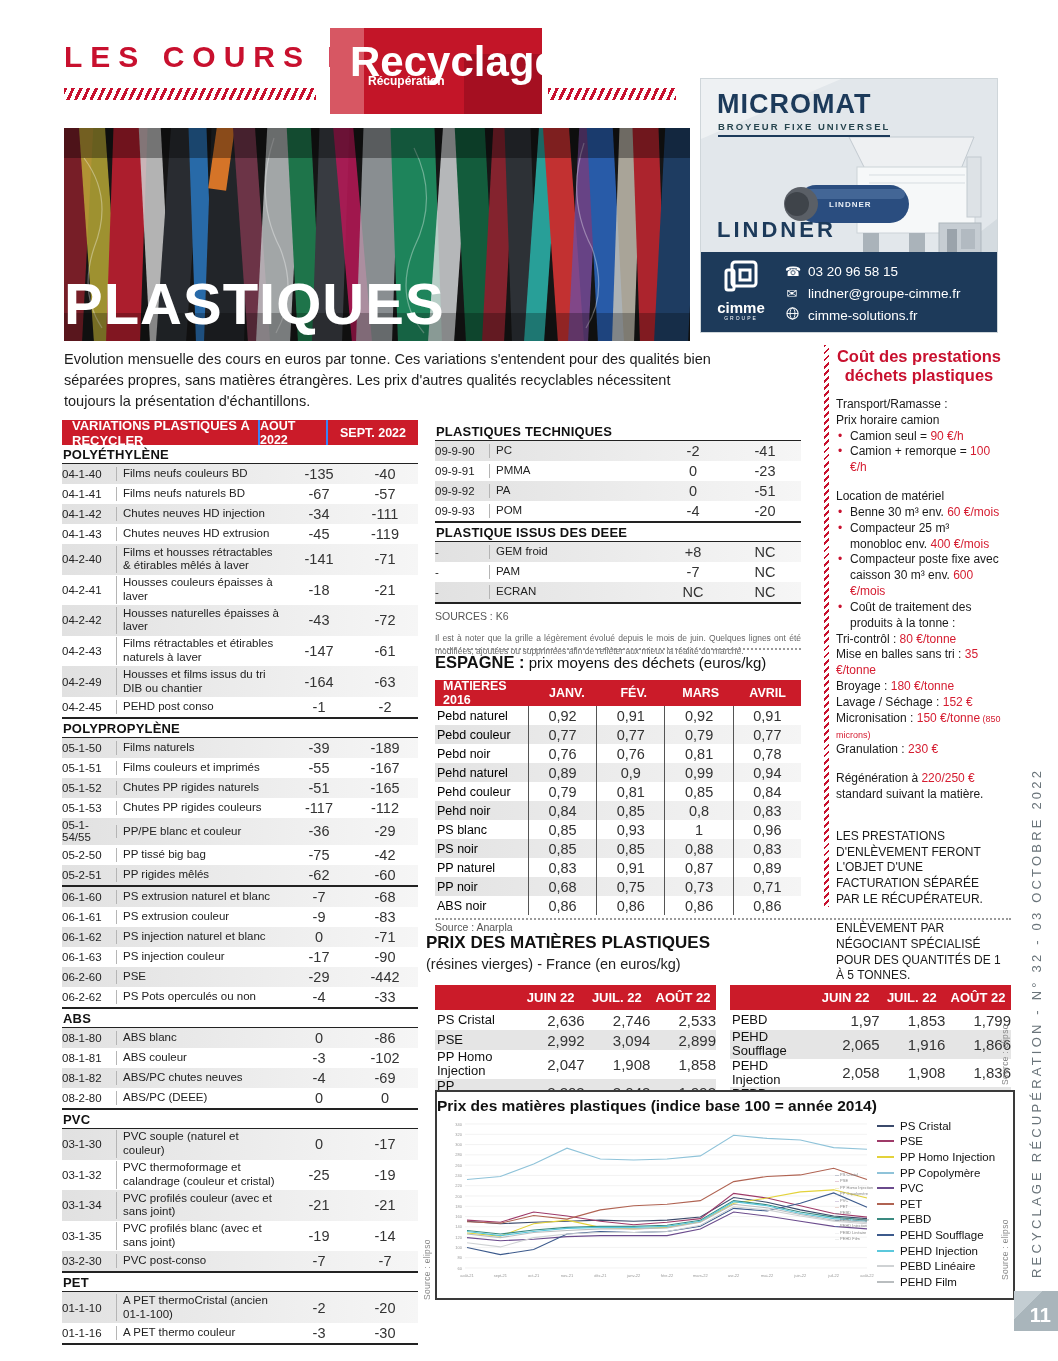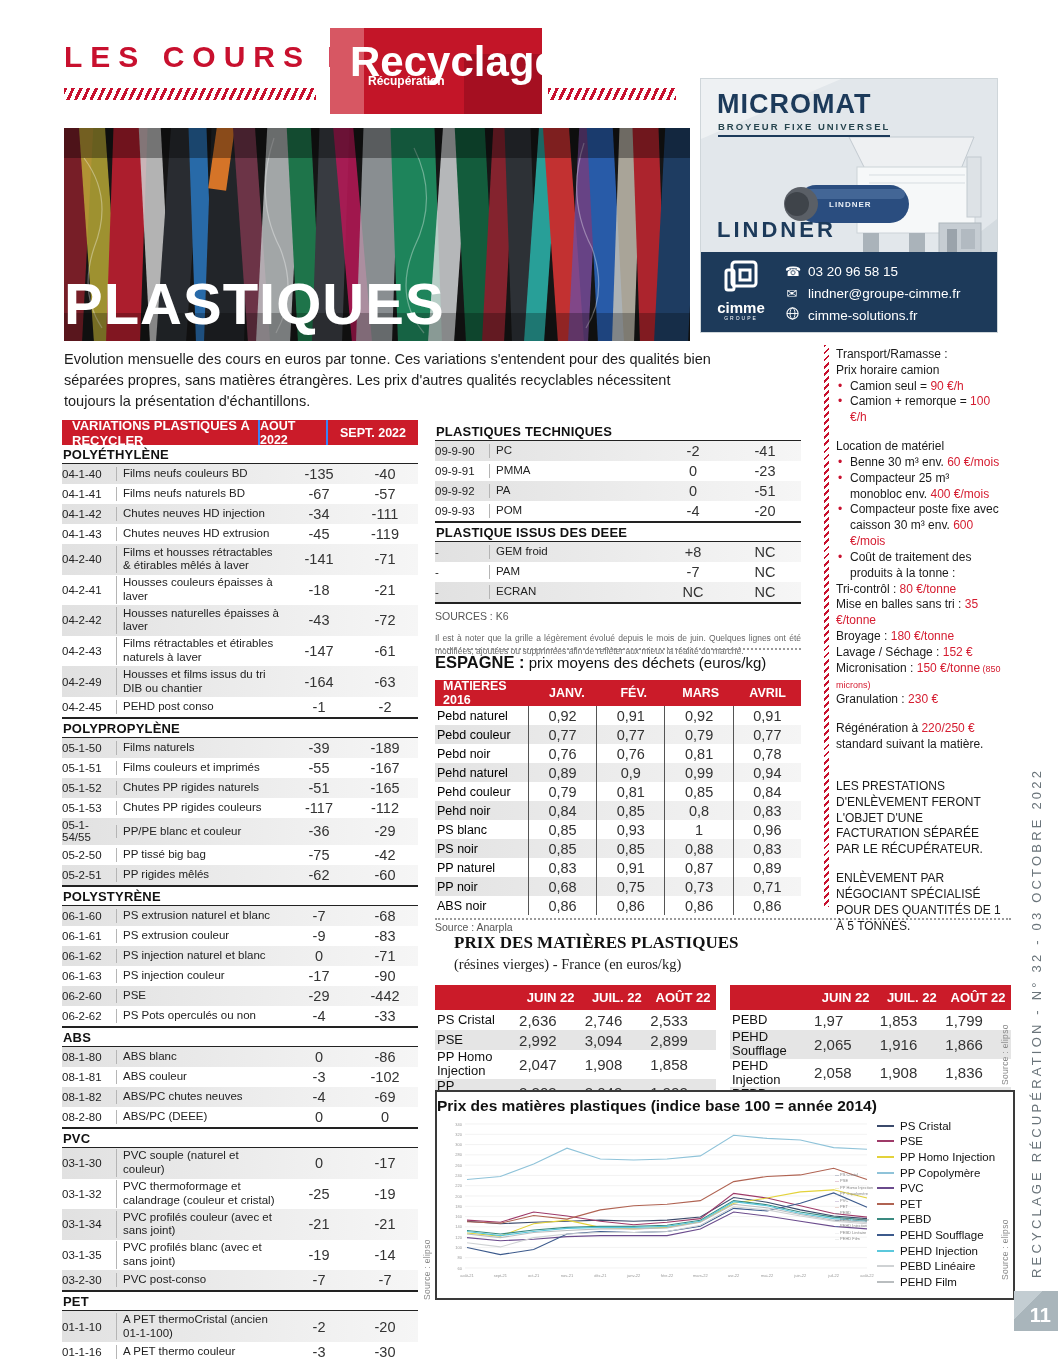--- a/index.html
+++ b/index.html
@@ -53,31 +53,31 @@
   .esp-title{font-size:15px;color:#111;margin-bottom:8px;}
   .esp-title b{font-size:16.5px;}
   .esp-head{display:flex;background:#cb1b29;color:#fff;font-weight:bold;font-size:12.5px;height:26px;align-items:center;}
   .esp-head .c0{flex:1.35;padding-left:8px;}
   .esp-head .c{flex:1;text-align:center;}
   .esp-row{display:flex;align-items:center;min-height:19px;}
   .esp-row.shaded{background:linear-gradient(90deg,#e3e3e3,#f5f5f5);}
   .esp-row .c0{flex:1.35;font-size:12.5px;padding-left:2px;}
   .esp-row .c{flex:1;text-align:center;font-size:14.5px;color:#333;border-left:1.5px solid #555;align-self:stretch;display:flex;align-items:center;justify-content:center;}
   
-  #prix-head{position:absolute;left:454px;top:933px;width:380px;font-family:Liberation Serif, serif;}
+  #prix-head{position:absolute;left:426px;top:933px;width:380px;}
   .prix-t{font-size:17px;font-weight:bold;color:#111;}
   .prix-s{font-size:14.5px;color:#222;margin-top:3px;}
   .ptable{position:absolute;width:281px;}
   .ptable .ph{display:flex;background:#cb1b29;color:#fff;font-weight:bold;font-size:13px;height:25px;align-items:center;}
   .ptable .ph .b{flex:1.25;}
   .ptable .ph .h{flex:1;text-align:center;}
   .prow{display:flex;align-items:center;min-height:20px;}
   .prow.shaded{background:#e5e5e5;}
   .prow .n{flex:1.25;font-size:13px;color:#111;padding-left:2px;line-height:1.1;}
-  .prow .v{flex:1;text-align:left;font-size:15px;color:#333;}
+  .prow .v{flex:1;text-align:right;font-size:15px;color:#333;}
   
   #chart-box{position:absolute;left:435px;top:1090px;width:576px;height:206px;border:2px solid #3a3a3a;background:#fff;}
   .chart-title{text-align:left;font-size:15.5px;font-weight:bold;color:#111;margin-top:5px;}
   #chart-svg{position:absolute;left:6px;top:26px;}
   #legend{position:absolute;right:8px;top:26px;width:128px;}
   .leg-item{display:flex;align-items:center;gap:6px;height:15.6px;}
   .leg-line{width:17px;height:2px;flex:none;}
   .leg-txt{font-size:11.5px;color:#111;white-space:nowrap;}
   #mini-legend{position:absolute;left:398px;top:80px;width:70px;}
   .mini-item{font-size:4px;color:#888;line-height:1.6;white-space:nowrap;overflow:hidden;}
@@ -325,21 +325,20 @@
           <span class="val">-42</span>
         </div>
         <div class="trow shaded">
           <span class="code">05-2-51</span>
           <span class="lbl">PP rigides mêlés</span>
           <span class="val">-62</span>
           <span class="val">-60</span>
         </div>
       </div>
       <div class="sec">
-        <div class="sec-title">POLYSTYRÈNE</div>
         <div class="trow shaded">
           <span class="code">06-1-60</span>
           <span class="lbl">PS extrusion naturel et blanc</span>
           <span class="val">-7</span>
           <span class="val">-68</span>
         </div>
         <div class="trow">
           <span class="code">06-1-61</span>
           <span class="lbl">PS extrusion couleur</span>
           <span class="val">-9</span>
@@ -799,20 +798,24 @@
         <div class="mini-item"><span style="color:#5bc8dc">—</span> PEHD Injection</div>
         <div class="mini-item"><span style="color:#cfd2d4">—</span> PEBD Linéaire</div>
         <div class="mini-item"><span style="color:#b9bdbf">—</span> PEHD Film</div>
       </div>
   </div>
   <div class="src-vert vtext" style="left:422px;top:1215px;height:85px;">Source : elipso</div>
   <div class="src-vert vtext" style="left:1000px;top:1195px;height:85px;">Source : elipso</div>
 
   <div class="zigzag"></div>
   <div id="sidebar">
+    <div class="sb-title">
+      <span>Coût des prestations</span><br>
+      <span>déchets plastiques</span>
+    </div>
     <div id="sb-body">
         <div class="sb-line"><span>Transport/Ramasse :</span></div>
         <div class="sb-line"><span>Prix horaire camion</span></div>
         <div class="sb-li">
           <span class="bu">•</span>
           <span><span>Camion seul = </span><span class="red">90 €/h</span></span>
         </div>
         <div class="sb-li">
           <span class="bu">•</span>
           <span><span>Camion + remorque = </span><span class="red">100 €/h</span></span>

